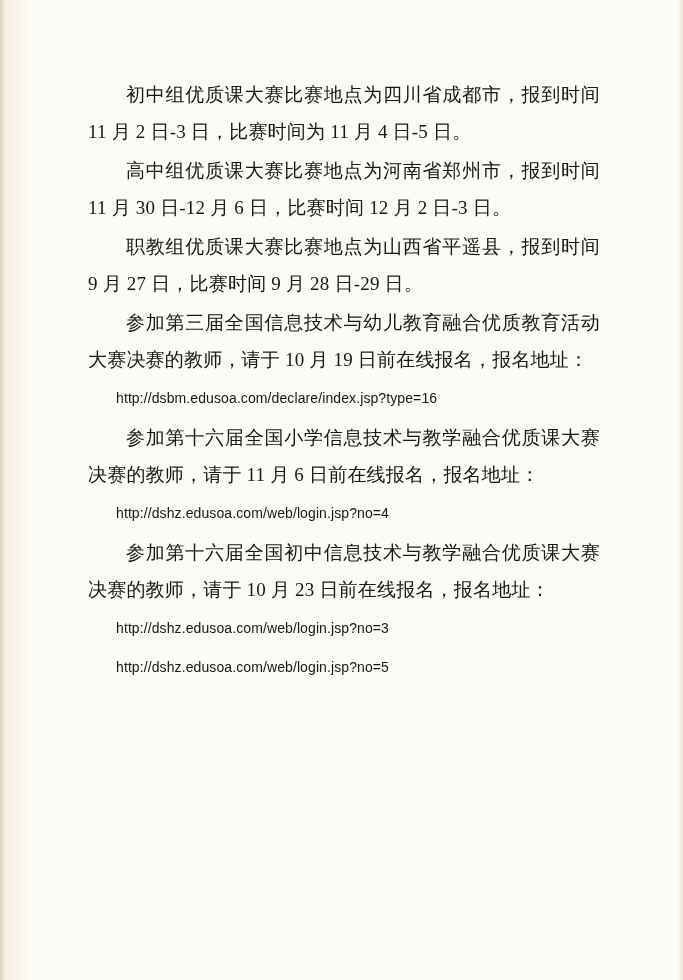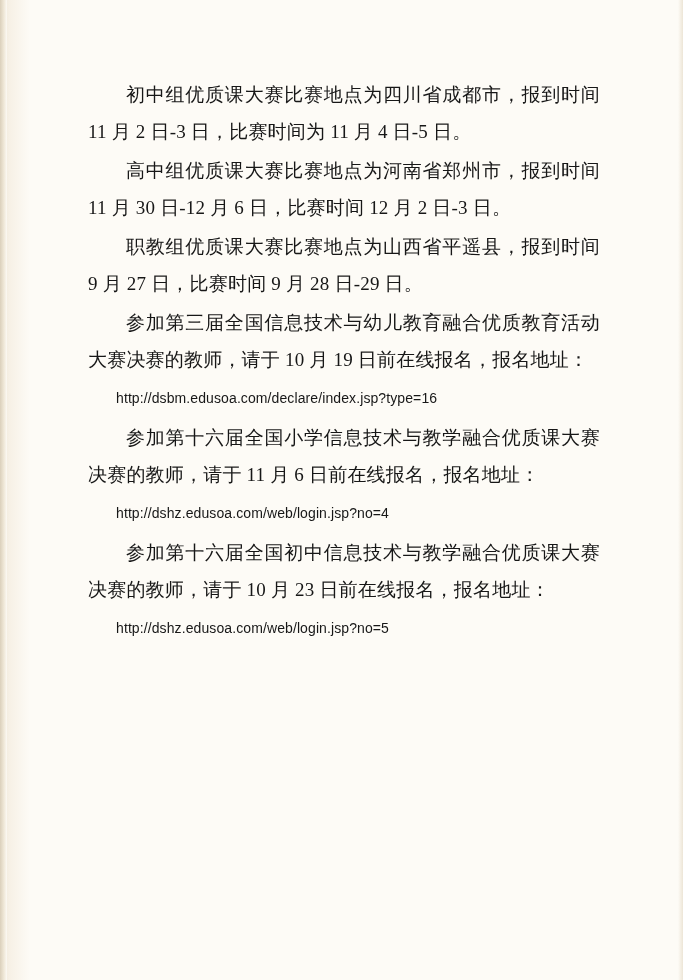--- a/index.html
+++ b/index.html
@@ -73,16 +73,17 @@
   <div id="content">
 
     <p class="indent">初中组优质课大赛比赛地点为四川省成都市，报到时间 11 月 2 日-3 日，比赛时间为 11 月 4 日-5 日。</p>
     <p class="indent">高中组优质课大赛比赛地点为河南省郑州市，报到时间 11 月 30 日-12 月 6 日，比赛时间 12 月 2 日-3 日。</p>
     <p class="indent">职教组优质课大赛比赛地点为山西省平遥县，报到时间 9 月 27 日，比赛时间 9 月 28 日-29 日。</p>
     <p class="indent">参加第三届全国信息技术与幼儿教育融合优质教育活动大赛决赛的教师，请于 10 月 19 日前在线报名，报名地址：</p>
     <p class="url">http://dsbm.edusoa.com/declare/index.jsp?type=16</p>
     <p class="indent">参加第十六届全国小学信息技术与教学融合优质课大赛决赛的教师，请于 11 月 6 日前在线报名，报名地址：</p>
     <p class="url">http://dshz.edusoa.com/web/login.jsp?no=4</p>
     <p class="indent">参加第十六届全国初中信息技术与教学融合优质课大赛决赛的教师，请于 10 月 23 日前在线报名，报名地址：</p>
+    <p class="url">http://dshz.edusoa.com/web/login.jsp?no=3</p>
     <p class="url">http://dshz.edusoa.com/web/login.jsp?no=5</p>
 
   </div>
 </div>
 
 </body></html>

